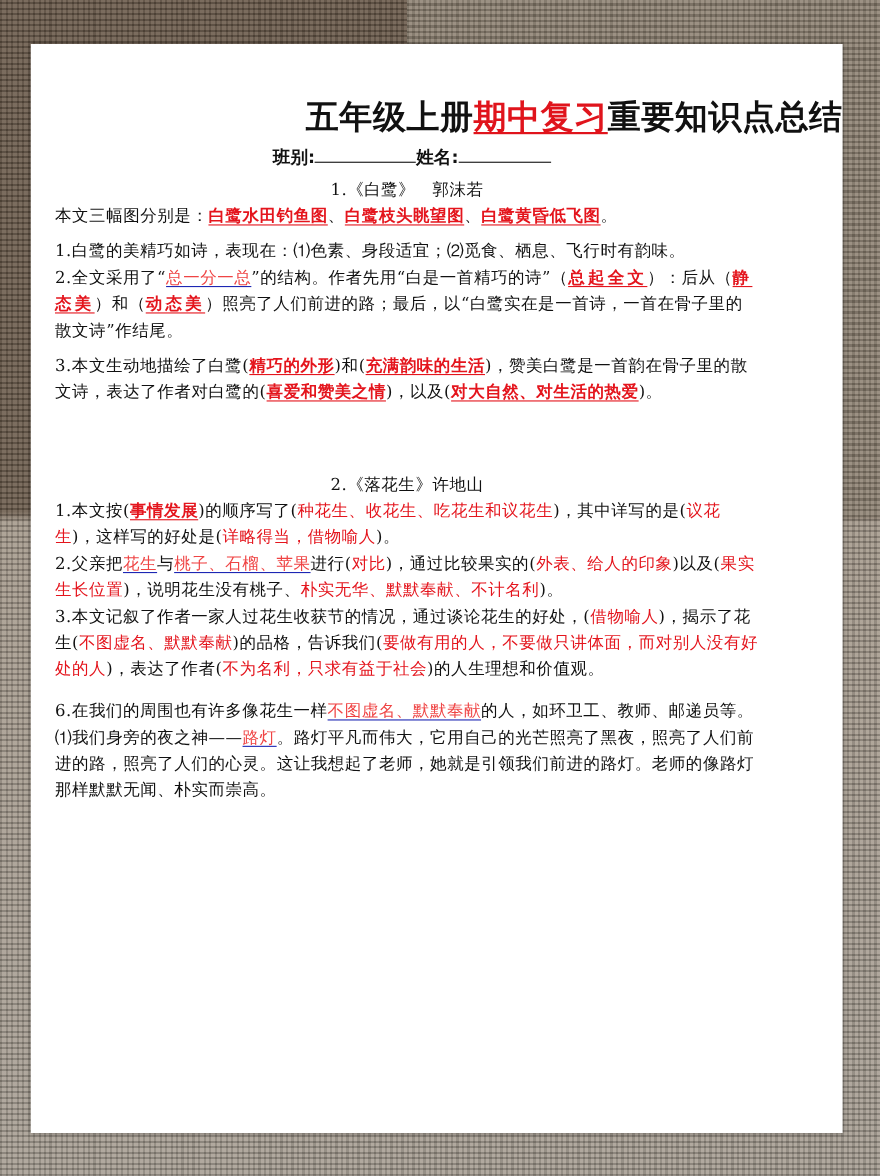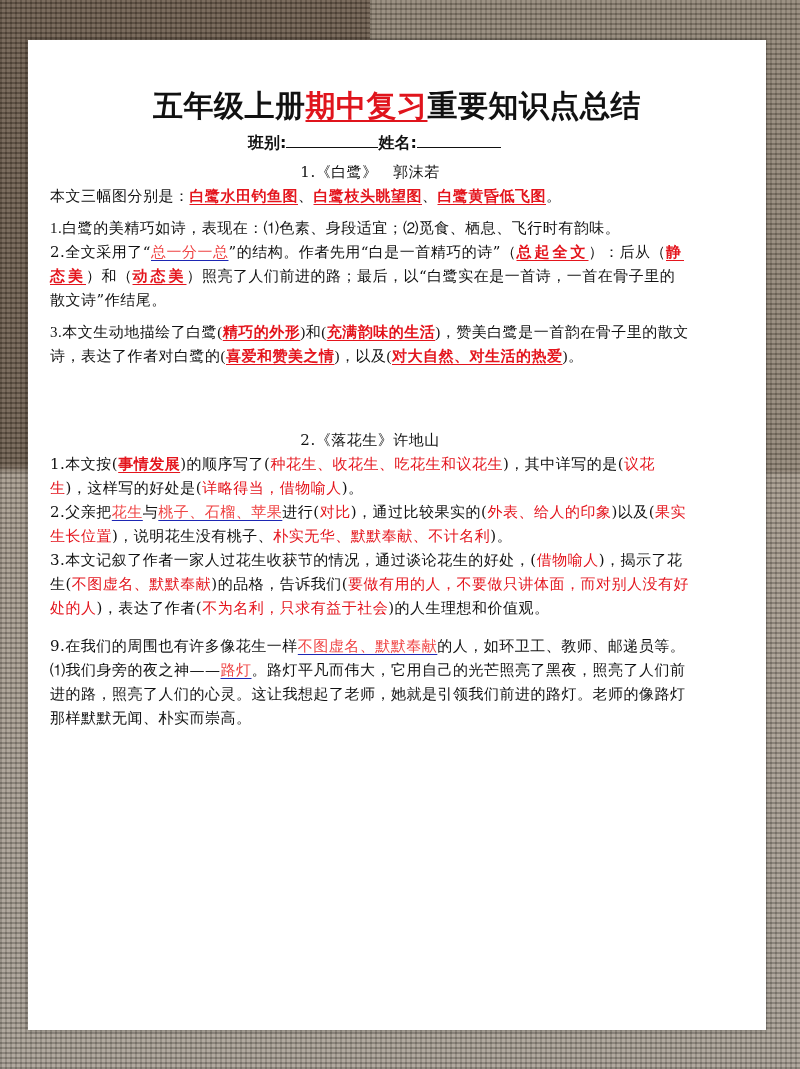--- a/index.html
+++ b/index.html
@@ -21,37 +21,37 @@
   .paper {
     position: absolute; left: 28px; top: 40px; width: 738px; height: 990px;
     background: #ffffff;
     box-shadow: 0 0 4px rgba(0,0,0,0.35);
   }
   .content {
     position: absolute; left: 50px; top: 40px; width: 640px;
     color: #111; font-size: 15px; line-height: 24px; letter-spacing: 0.5px;
   }
   .title {
-    position: absolute; left: 28px; top: 86px; width: 738px; text-align: center;
+    position: absolute; left: 28px; top: 86px; width: 738px; text-align: right;
     font-family: "DejaVu Sans", "Liberation Sans", sans-serif;
     font-weight: bold; font-size: 30px; color: #111; letter-spacing: 0.5px;
   }
   .title .hl { color: #e0141c; text-decoration: underline; text-decoration-thickness: 2px; text-underline-offset: 4px; }
   .form-line {
     position: absolute; left: 248px; top: 133px;
     font-family: "DejaVu Sans", "Liberation Sans", sans-serif; font-weight: bold; font-size: 16px; color: #111;
   }
   .blank { display: inline-block; border-bottom: 1.5px solid #111; vertical-align: baseline; height: 14px; }
   .sec-title { text-align: center; margin: 0; }
   .red { color: #e4151d; font-weight: bold; }
   .redt { color: #e4151d; }
   .u { text-decoration: underline; text-decoration-color: #e4151d; text-underline-offset: 3px; }
   .blue { color: #ef4444; text-decoration: underline; text-decoration-color: #1d27b4; text-underline-offset: 3px; }
   p { margin: 0; }
-  .gap8 { margin-top: 8px; font-family: Liberation Serif, serif; }
+  .gap8 { margin-top: 8px; }
   .gap-big { margin-top: 60px; }
   .gap14 { margin-top: 14px; }
   .wide { letter-spacing: 3px; }
 </style>
 </head>
 <body>
 
 <div class="bg-right"></div>
 
 <div class="paper"></div>
@@ -90,20 +90,20 @@
 
   <p>
     <span>2.父亲把</span><span class="blue">花生</span><span>与</span><span class="blue">桃子、石榴、苹果</span><span>进行(</span><span class="redt">对比</span><span>)，通过比较果实的(</span><span class="redt">外表、给人的印象</span><span>)以及(</span><span class="redt">果实生长位置</span><span>)，说明花生没有桃子、</span><span class="redt">朴实无华、默默奉献、不计名利</span><span>)。</span>
   </p>
 
   <p>
     <span>3.本文记叙了作者一家人过花生收获节的情况，通过谈论花生的好处，(</span><span class="redt">借物喻人</span><span>)，揭示了花生(</span><span class="redt">不图虚名、默默奉献</span><span>)的品格，告诉我们(</span><span class="redt">要做有用的人，不要做只讲体面，而对别人没有好处的人</span><span>)，表达了作者(</span><span class="redt">不为名利，只求有益于社会</span><span>)的人生理想和价值观。</span>
   </p>
 
   <p class="gap14">
-    <span>9.在我们的周围也有许多像花生一样</span><span class="blue">不图虚名、默默奉献</span><span>的人，如环卫工、教师、邮递员等。</span>
+    <span>6.在我们的周围也有许多像花生一样</span><span class="blue">不图虚名、默默奉献</span><span>的人，如环卫工、教师、邮递员等。</span>
   </p>
 
   <p>
     <span>⑴我们身旁的夜之神——</span><span class="blue">路灯</span><span>。路灯平凡而伟大，它用自己的光芒照亮了黑夜，照亮了人们前进的路，照亮了人们的心灵。这让我想起了老师，她就是引领我们前进的路灯。老师的像路灯那样默默无闻、朴实而崇高。</span>
   </p>
 
 </div>
 
 </body></html>

